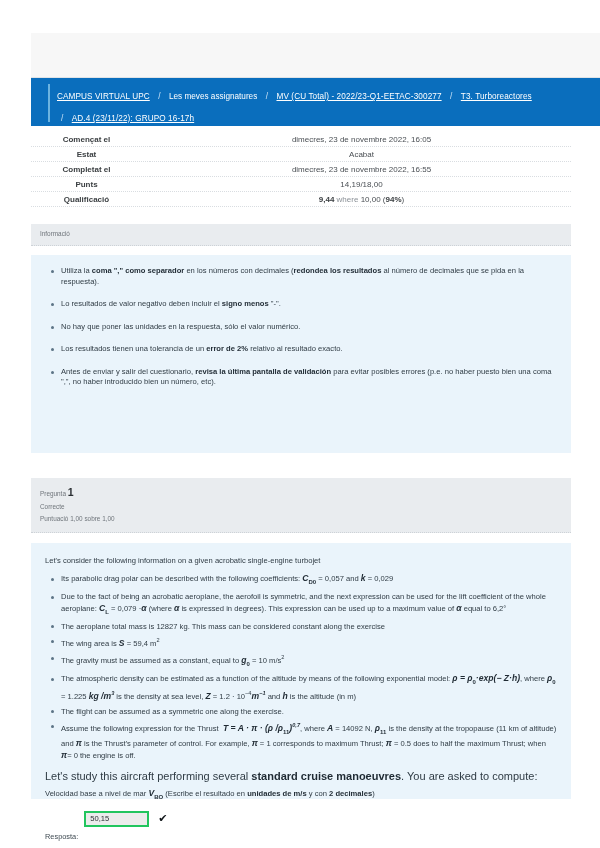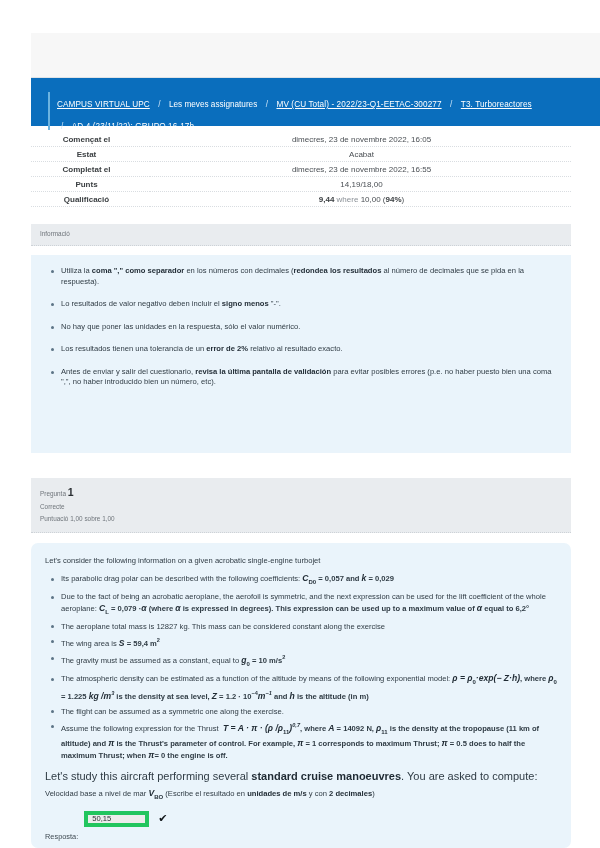--- a/index.html
+++ b/index.html
@@ -30,21 +30,20 @@
     position: absolute; left: 31px; top: 78px;
     width: 569px; height: 48px;
     background: #0a6ebd;
     padding: 6px 0 0 0;
   }
   .breadcrumb-inner {
     border-left: 2px solid #6bb3e0;
     margin-left: 17px;
     padding: 0 0 0 7px;
     height: 38px;
-    margin-top: 8px;
   }
   .bc-line { line-height: 19px; white-space: nowrap; }
   .bc-link {
     color: #ffffff;
     font-size: 8.2px;
     text-decoration: underline;
     letter-spacing: .1px;
   }
   .bc-plain {
     color: #ffffff;
@@ -119,59 +118,58 @@
     padding: 8px 0 0 9px;
   }
   .q-head .q-num { font-size: 6.4px; color: #6f757b; }
   .q-head .q-num b { font-size: 10.5px; color: #2b2f33; font-weight: bold; }
   .q-head .q-state { font-size: 6.4px; color: #6f757b; margin-top: 5px; }
   .q-head .q-points { font-size: 6.4px; color: #6f757b; margin-top: 5px; }
 
   
   .q-body {
     position: absolute; left: 31px; top: 543px;
-    width: 540px; height: 305px;
+    width: 540px; height: 256px;
     background: #eaf4fb;
     padding: 12px 14px 0 14px;
-    border-radius: 7px;
   }
   .q-intro {
     font-size: 7.6px; line-height: 11px; color: #2f3b44; margin: 0 0 7px 0;
   }
   ul.qlist { margin: 0; padding: 0 0 0 16px; list-style: none; }
   ul.qlist li {
     position: relative;
     font-size: 7.6px; line-height: 11.5px; color: #2f3b44;
     margin-bottom: 3px;
   }
   ul.qlist li::before {
     content: "";
     position: absolute; left: -10px; top: 4.5px;
     width: 3px; height: 3px; border-radius: 50%;
     background: #5d7486;
   }
   .mvar { font-style: italic; font-weight: bold; font-size: 8.6px; color: #1f2a33; }
   .mvar sub { font-size: 6px; font-style: normal; }
-  .mnum { font-size: 7.6px; font-weight: bold; }
+  .mnum { font-size: 7.6px; }
   sup { font-size: 5.6px; }
   sub { font-size: 5.6px; }
 
   .q-tail { font-size: 11px; line-height: 12px; color: #2f3b44; margin-top: 9px; }
   .q-ask  { font-size: 7.6px; line-height: 12px; color: #2f3b44; margin-top: 5px; }
 
   
   .answer-row {
     position: absolute; left: 14px; top: 253px;
     display: flex; align-items: center;
   }
   .answer-label { font-size: 7.4px; color: #3f4a52; margin-right: 6px; margin-top: 36px; }
   .answer-input {
     width: 65px; height: 16px;
     background: #ececec;
-    border: 4px solid #22c55e;
+    border: 2px solid #22c55e;
     font-size: 7.6px;
     color: #2b2f33;
     padding: 0 4px;
     font-family: "Liberation Sans", sans-serif;
   }
   .answer-check {
     margin-left: 9px;
     font-size: 11px; color: #11161a; line-height: 1;
   }
 </style>

